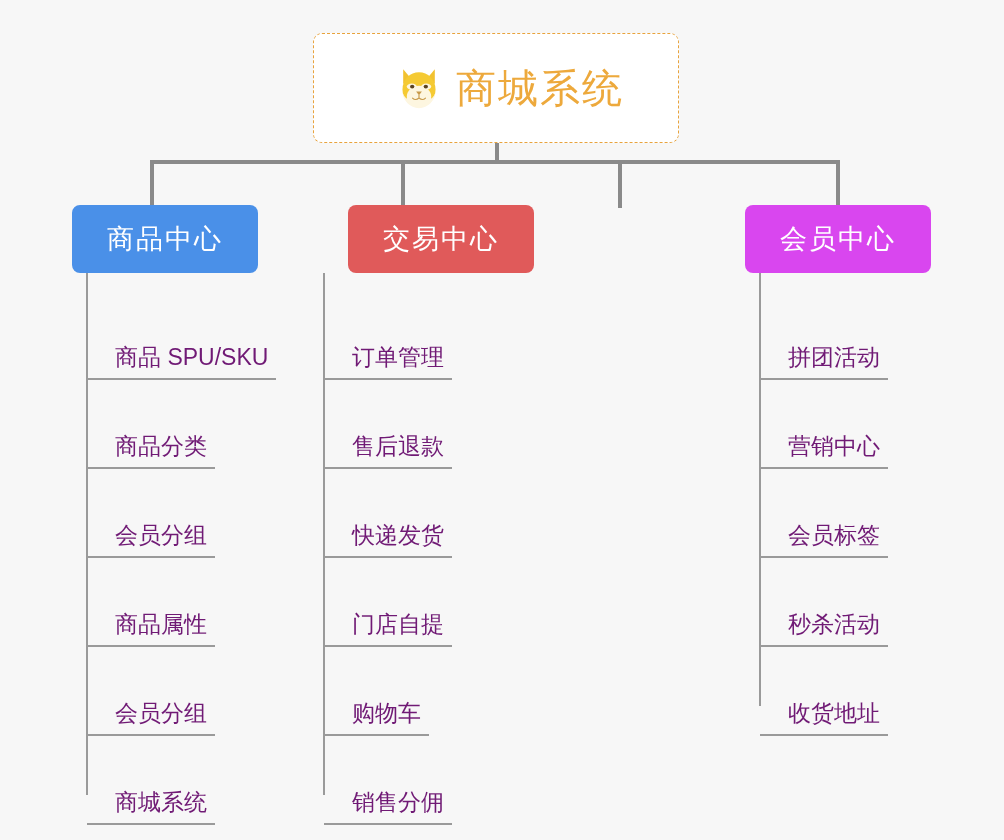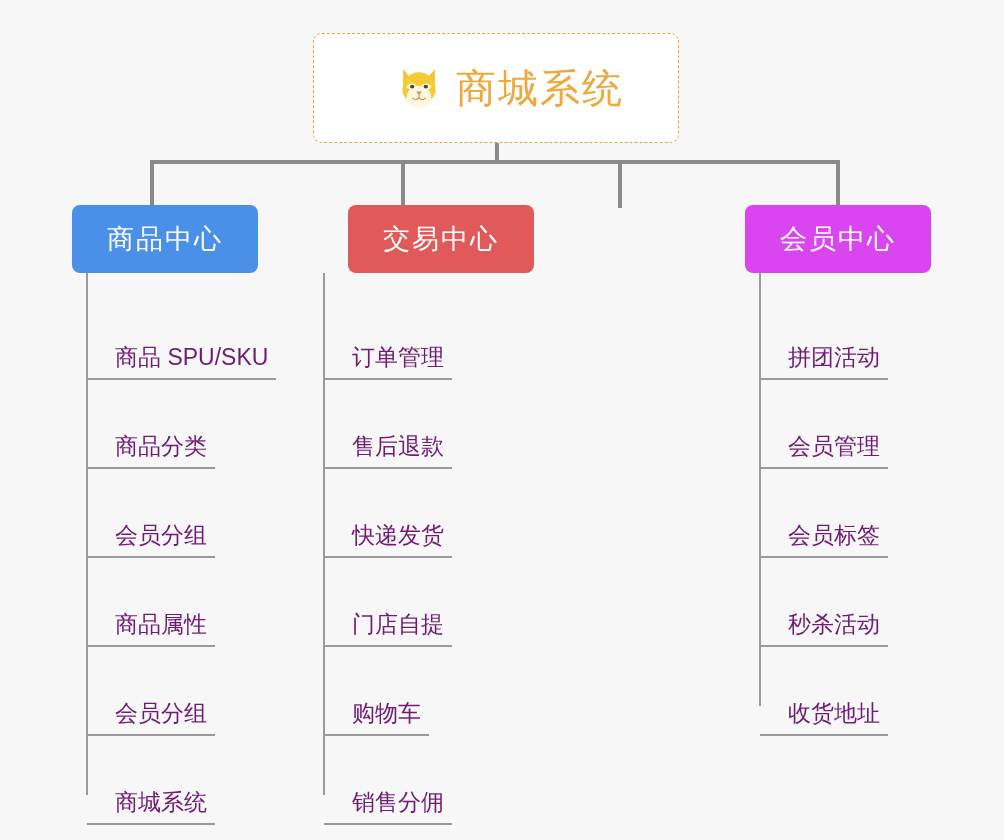--- a/index.html
+++ b/index.html
@@ -199,21 +199,21 @@
 
   <div class="column col-4">
     <div class="cat-header" style="background: #d946ef;">
       <span>会员中心</span>
     </div>
     <div class="item-list">
       <div class="leaf">
           <span class="leaf-inner">拼团活动</span>
         </div>
       <div class="leaf">
-          <span class="leaf-inner">会员管理</span>
+          <span class="leaf-inner">营销中心</span>
         </div>
       <div class="leaf">
           <span class="leaf-inner">会员标签</span>
         </div>
       <div class="leaf">
           <span class="leaf-inner">秒杀活动</span>
         </div>
       <div class="leaf">
           <span class="leaf-inner">收货地址</span>
         </div>

